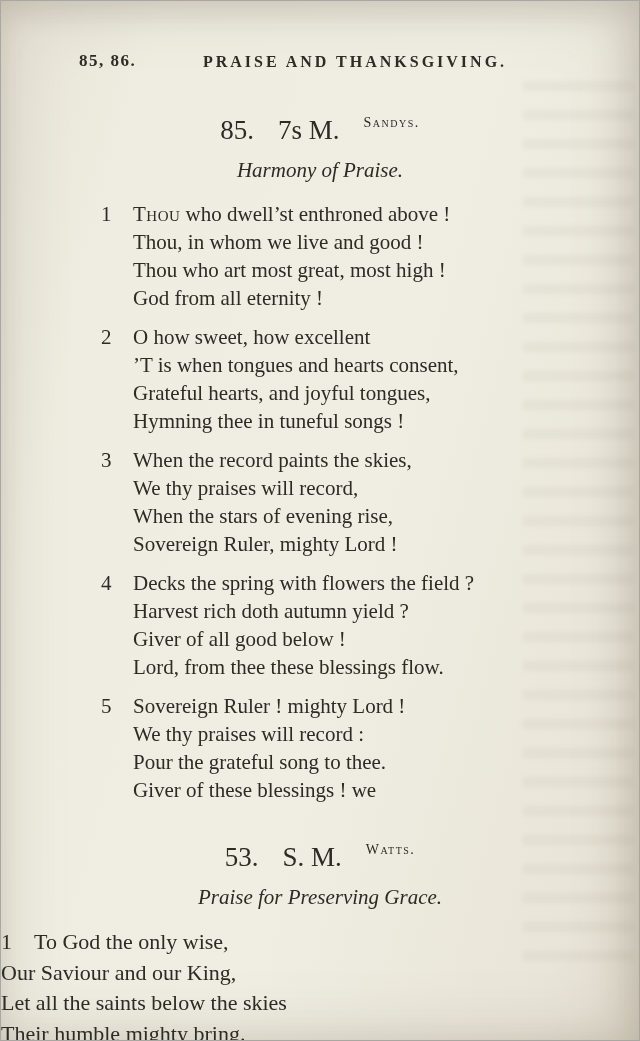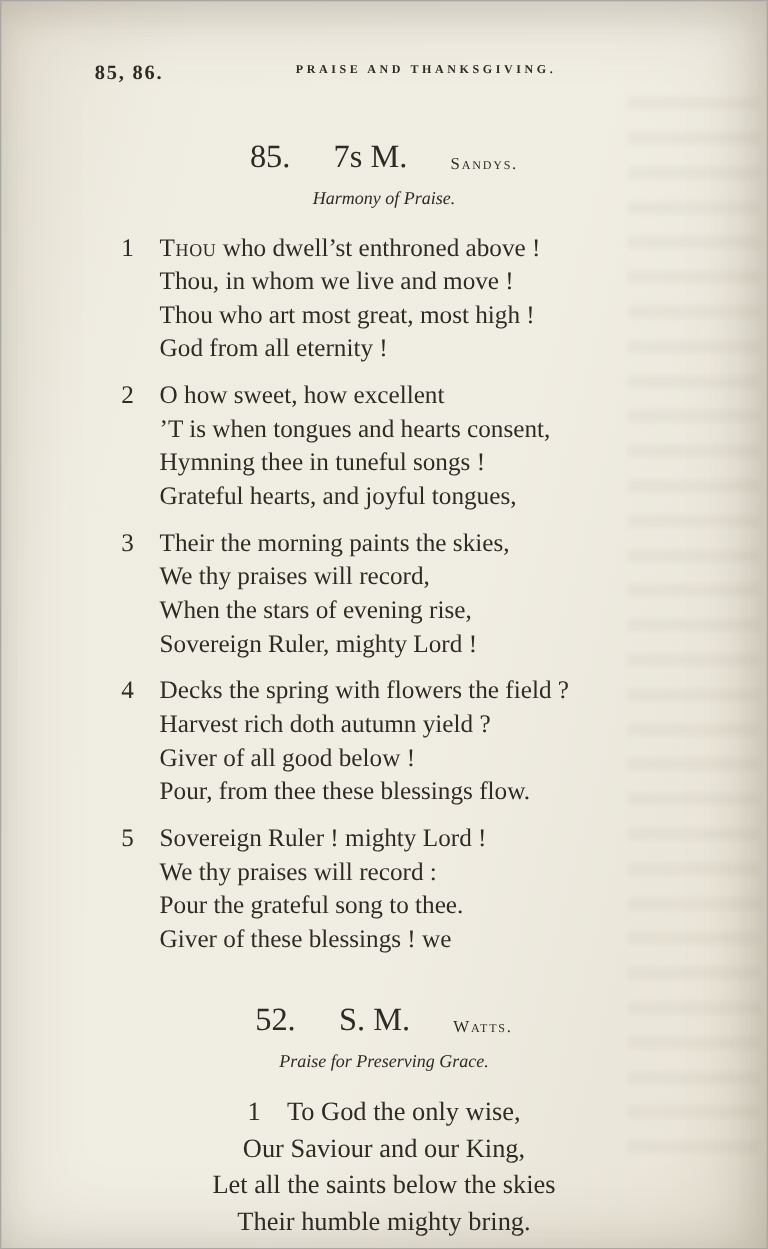--- a/index.html
+++ b/index.html
@@ -25,46 +25,46 @@
 
   
   .running-head { position: relative; height: 24px; margin-bottom: 42px; }
   .pagenums {
     position: absolute; left: 78px; top: 2px;
     font-size: 17px; letter-spacing: 1.5px; font-weight: bold;
   }
   .running-title {
     position: absolute; left: 70px; right: 0; top: 4px;
     text-align: center;
-    font-size: 10px; font-weight: bold; letter-spacing: 3px;
+    font-size: 16px; font-weight: bold; letter-spacing: 3px;
   }
 
   
   .hymn-heading {
-    display: flex; justify-content: center; align-items: flex-end; gap: 36px;
+    display: flex; justify-content: center; align-items: flex-start; gap: 24px;
     font-size: 27px; font-weight: normal; margin: 0 0 12px 0;
   }
   .hymn-author {
     font-size: 14px; font-variant: small-caps; letter-spacing: 1.5px;
   }
   .hymn-title {
-    text-align: center; font-style: italic; font-size: 15px;
+    text-align: center; font-style: italic; font-size: 21px;
     margin-bottom: 17px;
   }
 
   
   .verses-left { margin-left: 100px; }
   .verses-left .verse { position: relative; padding-left: 32px; margin-bottom: 11px; }
   .verses-left .verse-num { position: absolute; left: 0; top: 0; font-size: 21px; line-height: 28px; }
   .verses-left .verse-line { font-size: 21px; line-height: 28px; white-space: nowrap; }
 
   
   .hymn-86 { margin-top: 38px; }
   .verses-center .verse { margin-bottom: 0; }
-  .verses-center .verse-line { text-align: center; font-size: 22px; line-height: 30.5px; white-space: nowrap; }
+  .verses-center .verse-line { text-align: left; font-size: 22px; line-height: 30.5px; white-space: nowrap; }
   .verses-center .verse-num { margin-right: 22px; }
 
   .smallcaps { font-variant: small-caps; letter-spacing: .5px; }
 
   
   .showthrough {
     position: absolute; right: 6px; top: 80px; bottom: 60px; width: 110px;
     background: repeating-linear-gradient(
       180deg,
       rgba(110,100,80,0.05) 0px, rgba(110,100,80,0.05) 10px,
@@ -89,54 +89,54 @@
     <section class="hymn hymn-85">
       <h2 class="hymn-heading">
         <span class="hymn-number">85.</span>
         <span class="hymn-meter">7s M.</span>
         <span class="hymn-author">Sandys.</span>
       </h2>
       <div class="hymn-title">Harmony of Praise.</div>
       <div class="verses verses-left" id="verses-85">
           <div class="verse">
             <div class="verse-line"><span class="verse-num">1</span><span class="line-text"><span class="smallcaps">Thou</span> who dwell’st enthroned above !</span></div>
-            <div class="verse-line"><span class="line-text">Thou, in whom we live and move !</span></div>
+            <div class="verse-line"><span class="line-text">Thou, in whom we live and good !</span></div>
             <div class="verse-line"><span class="line-text">Thou who art most great, most high !</span></div>
             <div class="verse-line"><span class="line-text">God from all eternity !</span></div>
           </div>
           <div class="verse">
             <div class="verse-line"><span class="verse-num">2</span><span class="line-text">O how sweet, how excellent</span></div>
             <div class="verse-line"><span class="line-text">’T is when tongues and hearts consent,</span></div>
+            <div class="verse-line"><span class="line-text">Grateful hearts, and joyful tongues,</span></div>
             <div class="verse-line"><span class="line-text">Hymning thee in tuneful songs !</span></div>
-            <div class="verse-line"><span class="line-text">Grateful hearts, and joyful tongues,</span></div>
           </div>
           <div class="verse">
-            <div class="verse-line"><span class="verse-num">3</span><span class="line-text">Their the morning paints the skies,</span></div>
+            <div class="verse-line"><span class="verse-num">3</span><span class="line-text">When the record paints the skies,</span></div>
             <div class="verse-line"><span class="line-text">We thy praises will record,</span></div>
             <div class="verse-line"><span class="line-text">When the stars of evening rise,</span></div>
             <div class="verse-line"><span class="line-text">Sovereign Ruler, mighty Lord !</span></div>
           </div>
           <div class="verse">
             <div class="verse-line"><span class="verse-num">4</span><span class="line-text">Decks the spring with flowers the field ?</span></div>
             <div class="verse-line"><span class="line-text">Harvest rich doth autumn yield ?</span></div>
             <div class="verse-line"><span class="line-text">Giver of all good below !</span></div>
-            <div class="verse-line"><span class="line-text">Pour, from thee these blessings flow.</span></div>
+            <div class="verse-line"><span class="line-text">Lord, from thee these blessings flow.</span></div>
           </div>
           <div class="verse">
             <div class="verse-line"><span class="verse-num">5</span><span class="line-text">Sovereign Ruler ! mighty Lord !</span></div>
             <div class="verse-line"><span class="line-text">We thy praises will record :</span></div>
             <div class="verse-line"><span class="line-text">Pour the grateful song to thee.</span></div>
             <div class="verse-line"><span class="line-text">Giver of these blessings ! we</span></div>
           </div>
         </div>
     </section>
 
     <section class="hymn hymn-86">
       <h2 class="hymn-heading">
-        <span class="hymn-number">52.</span>
+        <span class="hymn-number">53.</span>
         <span class="hymn-meter">S. M.</span>
         <span class="hymn-author">Watts.</span>
       </h2>
       <div class="hymn-title">Praise for Preserving Grace.</div>
       <div class="verses verses-center" id="verses-86">
           <div class="verse">
             <div class="verse-line"><span class="verse-num">1</span><span class="line-text">To God the only wise,</span></div>
             <div class="verse-line"><span class="line-text">Our Saviour and our King,</span></div>
             <div class="verse-line"><span class="line-text">Let all the saints below the skies</span></div>
             <div class="verse-line"><span class="line-text">Their humble mighty bring.</span></div>

